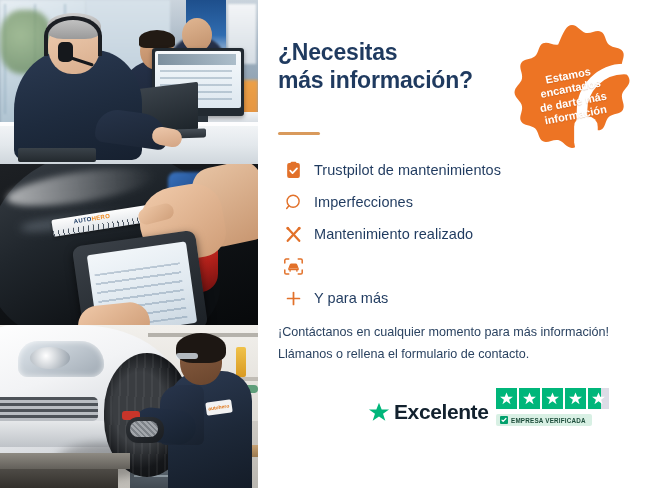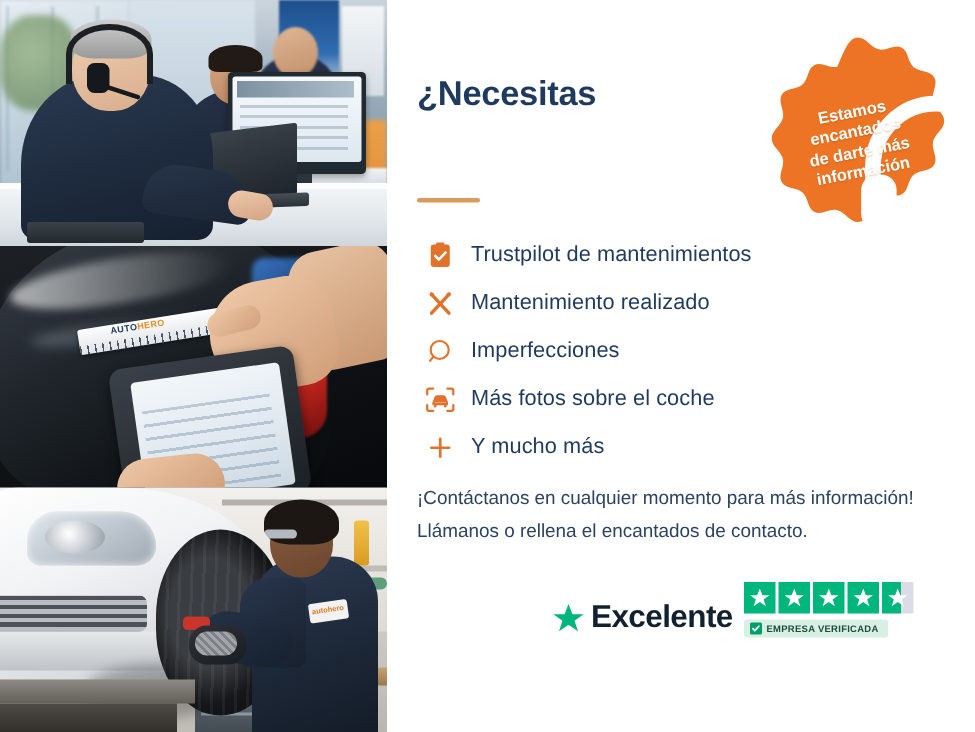--- a/index.html
+++ b/index.html
@@ -180,21 +180,21 @@
     background:linear-gradient(150deg,#253249,#16202d);transform:rotate(6deg);}
   .p3-glove{position:absolute;left:126px;top:92px;width:38px;height:26px;border-radius:12px;
     background:linear-gradient(150deg,#2f3338,#191c20);}
   .p3-glove-pad{position:absolute;left:130px;top:96px;width:28px;height:16px;border-radius:8px;
     background:repeating-linear-gradient(45deg,#b9bdc2 0 2px,#8d9298 2px 4px);opacity:.85;}
   .p3-tool{position:absolute;left:122px;top:86px;width:18px;height:9px;border-radius:3px;background:#c8352a;}
 
   
   .content{position:absolute;left:258px;top:0;width:392px;height:488px;background:#ffffff;}
 
-  .headline{position:absolute;left:20px;top:48px;width:250px;
+  .headline{position:absolute;left:20px;top:38px;width:250px;
     font-size:23px;line-height:1.23;font-weight:700;color:#1f3a5f;letter-spacing:-.2px;}
   .headline .l2{display:block;}
   .accent-rule{position:absolute;left:20px;top:132px;width:42px;height:3px;border-radius:2px;background:#d99a5c;}
 
   
   .badge{position:absolute;left:251px;top:22px;width:126px;height:126px;}
   .badge svg{position:absolute;inset:0;width:126px;height:126px;}
   .badge-icon{position:absolute;left:50%;top:26px;transform:translateX(-50%);width:22px;height:22px;}
   .badge-text{position:absolute;left:50%;top:47px;transform:translate(-50%,0) rotate(-11deg);
     width:104px;text-align:center;color:#ffffff;font-weight:700;font-size:11px;line-height:1.22;
@@ -327,20 +327,21 @@
         <div class="p3-glove-pad"></div>
       <div class="p3-lift"></div>
         <div class="p3-lift2"></div>
     </div>
   </div>
 
   <div class="content">
 
     <div class="headline">
       <span class="l1">¿Necesitas</span>
+      <span class="l2">más información?</span>
     </div>
     <div class="accent-rule"></div>
 
     <div class="badge">
       <svg viewBox="0 0 126 126">
         <path fill="#ED7424" d="M63 3c5.6 0 8.4 6.6 13.8 7.9 5.3 1.3 10.4-3.6 15.2-1.2 4.8 2.4 4 9.5 8 13 4 3.5 11 2.2 13.8 6.8 2.8 4.6-1.8 10-0.8 15.3 1 5.3 7.5 8.3 7.5 13.9s-6.5 8.6-7.5 13.9c-1 5.3 3.6 10.7 0.8 15.3-2.8 4.6-9.8 3.3-13.8 6.8-4 3.5-3.2 10.6-8 13-4.8 2.4-9.9-2.5-15.2-1.2C71.4 119.4 68.6 126 63 126s-8.4-6.6-13.8-7.9c-5.3-1.3-10.4 3.6-15.2 1.2-4.8-2.4-4-9.5-8-13-4-3.5-11-2.2-13.8-6.8-2.8-4.6 1.8-10 0.8-15.3C12 78.9 5.5 75.9 5.5 70.3S12 61.7 13 56.4c1-5.3-3.6-10.7-0.8-15.3 2.8-4.6 9.8-3.3 13.8-6.8 4-3.5 3.2-10.6 8-13 4.8-2.4 9.9 2.5 15.2 1.2C54.6 9.6 57.4 3 63 3z"></path>
       </svg>
       <span class="badge-icon">
         <svg viewBox="0 0 24 24" fill="none" stroke="#ffffff" stroke-width="2" stroke-linecap="round" stroke-linejoin="round">
           <path d="M4 14v-2a8 8 0 0 1 16 0v2"></path>
@@ -365,70 +366,69 @@
             <rect x="4" y="2.5" width="16" height="19" rx="2.5" fill="#E2712A"></rect>
             <rect x="8.5" y="0.8" width="7" height="3.6" rx="1.2" fill="#E2712A"></rect>
             <path d="M7.8 12.2l3 3.1 5.6-6" fill="none" stroke="#ffffff" stroke-width="2.2" stroke-linecap="round" stroke-linejoin="round"></path>
           </svg>
         </span>
         <span class="feature-txt">Trustpilot de mantenimientos</span>
       </div>
 
       <div class="feature">
         <span class="feature-ico">
+          <svg viewBox="0 0 24 24" width="19" height="19" fill="none" stroke="#E2712A" stroke-width="1.8" stroke-linecap="round">
+            <circle cx="11.5" cy="10.5" r="7.6"></circle>
+            <path d="M6.2 16.2 L3.4 19.6"></path>
+          </svg>
+        </span>
+        <span class="feature-txt">Imperfecciones</span>
+      </div>
+
+      <div class="feature">
+        <span class="feature-ico">
           <svg viewBox="0 0 24 24" width="21" height="21" fill="none" stroke="#E2712A" stroke-width="2.6" stroke-linecap="round" stroke-linejoin="round">
             <path d="M5.2 4.6 L18.6 19.2"></path>
             <path d="M18.8 4.6 L5.4 19.2"></path>
             <circle cx="5.6" cy="5" r="1.6" fill="#E2712A" stroke="none"></circle>
             <circle cx="18.4" cy="5" r="1.6" fill="#E2712A" stroke="none"></circle>
           </svg>
         </span>
         <span class="feature-txt">Mantenimiento realizado</span>
-      </div>
-
-      <div class="feature">
-        <span class="feature-ico">
-          <svg viewBox="0 0 24 24" width="19" height="19" fill="none" stroke="#E2712A" stroke-width="1.8" stroke-linecap="round">
-            <circle cx="11.5" cy="10.5" r="7.6"></circle>
-            <path d="M6.2 16.2 L3.4 19.6"></path>
-          </svg>
-        </span>
-        <span class="feature-txt">Imperfecciones</span>
       </div>
 
       <div class="feature">
         <span class="feature-ico">
           <svg viewBox="0 0 26 24" width="21" height="19" fill="none" stroke="#E2712A" stroke-width="1.9" stroke-linecap="round" stroke-linejoin="round">
             <path d="M2 7.5V4.2a1.6 1.6 0 0 1 1.6-1.6H7"></path>
             <path d="M24 7.5V4.2a1.6 1.6 0 0 0-1.6-1.6H19"></path>
             <path d="M2 16.5v3.3a1.6 1.6 0 0 0 1.6 1.6H7"></path>
             <path d="M24 16.5v3.3a1.6 1.6 0 0 1-1.6 1.6H19"></path>
             <path d="M6.4 14.6h13.2v2.1H6.4z" fill="#E2712A" stroke="none"></path>
             <path d="M7.2 14.4 L8.9 9.9a1.5 1.5 0 0 1 1.4-1h5.4a1.5 1.5 0 0 1 1.4 1l1.7 4.5" fill="#E2712A" stroke="#E2712A" stroke-width="1.5"></path>
             <circle cx="8.7" cy="17.4" r="1.1" fill="#E2712A" stroke="none"></circle>
             <circle cx="17.3" cy="17.4" r="1.1" fill="#E2712A" stroke="none"></circle>
           </svg>
         </span>
-        <span class="feature-txt">Más fotos sobre el coche</span>
       </div>
 
       <div class="feature">
         <span class="feature-ico">
           <svg viewBox="0 0 24 24" width="19" height="19" fill="none" stroke="#E2712A" stroke-width="2.2" stroke-linecap="round">
             <path d="M12 4.5v15"></path>
               <path d="M4.5 12h15"></path>
           </svg>
         </span>
-        <span class="feature-txt">Y mucho más</span>
+        <span class="feature-txt">Y para más</span>
       </div>
     </div>
 
     <div class="para">
       <span>¡Contáctanos en cualquier momento para más información!</span>
-      <span>Llámanos o rellena el encantados de contacto.</span>
+      <span>Llámanos o rellena el formulario de contacto.</span>
     </div>
 
     <div class="tp">
       <div class="tp-logo">
         <span class="tp-logo-star">
           <svg viewBox="0 0 24 24" width="22" height="22">
             <path fill="#00B67A" d="M12 1.8l2.9 7.4H23l-6.6 4.8 2.5 7.6L12 16.9 5.1 21.6l2.5-7.6L1 9.2h8.1z"></path>
           </svg>
         </span>
         <span class="tp-logo-word">Excelente</span>

